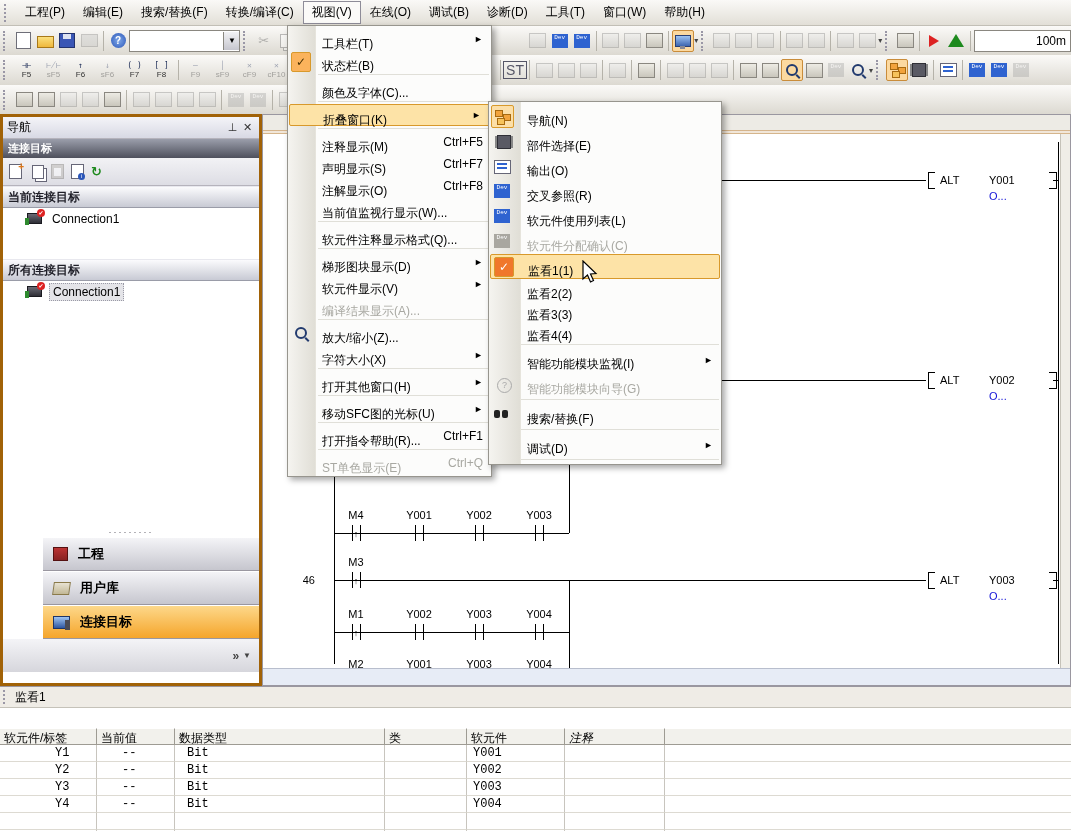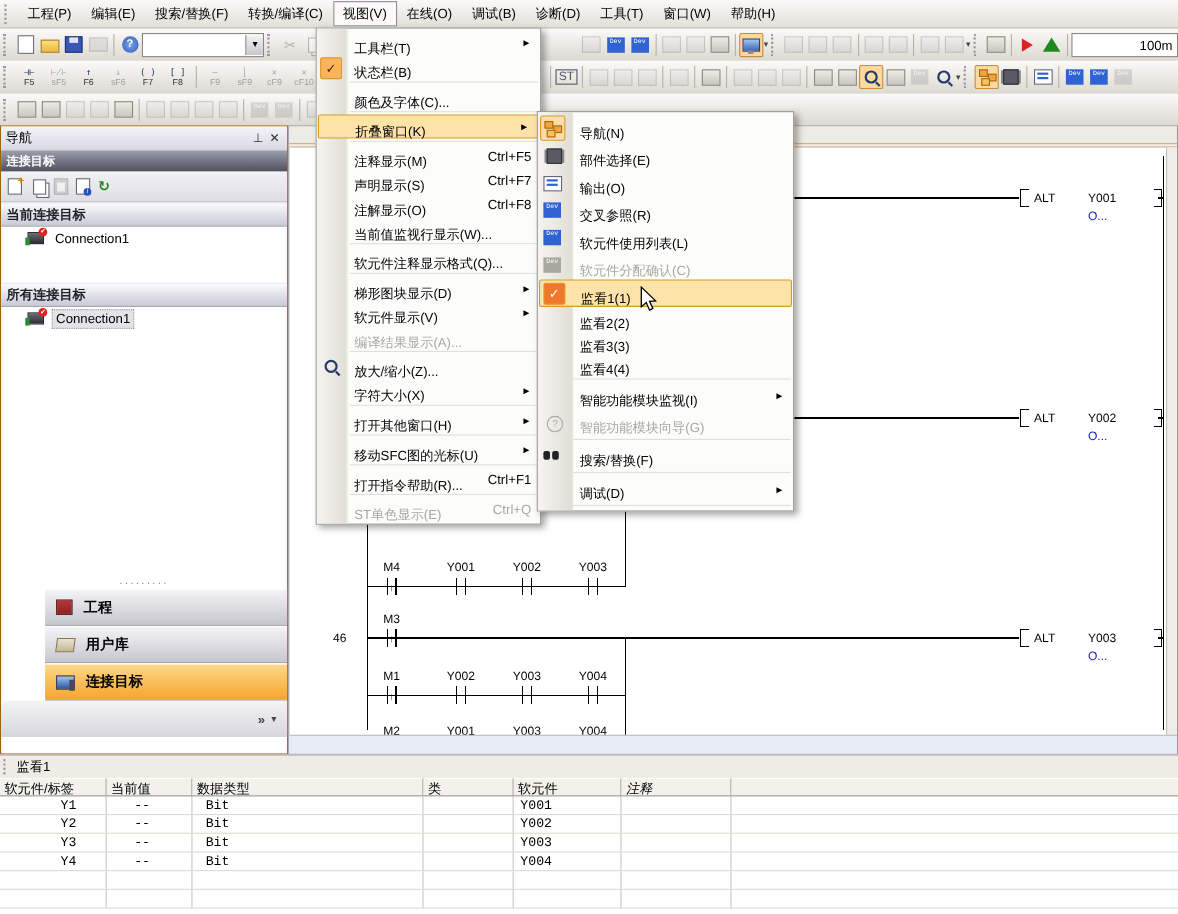--- a/index.html
+++ b/index.html
@@ -63,21 +63,21 @@
   .i-conn{width:13px;height:9px;background:linear-gradient(#6A6A74,#2E2E36);border:1px solid #1A1A20;}
   .i-conn:before{content:"";position:absolute;left:-3px;top:4px;width:4px;height:7px;background:#2E8A2E;}
   .i-conn:after{content:"✔";position:absolute;right:-4px;top:-5px;width:8px;height:8px;border-radius:50%;background:#D22;color:#FFF;font-size:6px;line-height:8px;text-align:center;}
   .fkey{width:27px;height:26px;display:flex;flex-direction:column;align-items:center;justify-content:center;flex:none;color:#1A2A55;}
   .fkey .g{font-family:"DejaVu Sans Mono",monospace;font-size:8px;line-height:8px;}
   .fkey .l{font-size:8px;line-height:9px;color:#333;}
   .fkey.dim{opacity:.4;}
   .i-ph{width:15px;height:13px;background:linear-gradient(#EDEBE4,#C9C6BC);border:1px solid #8A8780;}
   .scanbox{height:20px;width:108px;background:#FFF;border:1px solid #8A8780;display:flex;align-items:center;justify-content:flex-end;padding-right:4px;font-size:12px;}
   
-  .sidebar{position:absolute;left:0;top:114px;width:262px;height:572px;background:#FFF;border:1px solid #a16207;box-sizing:border-box;}
+  .sidebar{position:absolute;left:0;top:114px;width:262px;height:572px;background:#FFF;border:3px solid #a16207;box-sizing:border-box;}
   .sb-title{height:21px;background:linear-gradient(#F4F4F8,#D8D9E4);border-bottom:1px solid #B5B3BC;display:flex;align-items:center;padding:0 4px;}
   .sb-title .t{flex:1;font-size:12px;}
   .sb-tbtn{width:15px;height:15px;display:flex;align-items:center;justify-content:center;font-size:11px;color:#333;}
   .sb-dark{height:19px;background:linear-gradient(#9B9EAB,#4E505C);color:#FFF;font-size:11px;font-weight:bold;display:flex;align-items:center;padding:0 5px;}
   .sb-tools{height:27px;background:linear-gradient(#F2F2F5,#DDDDE4);border-bottom:1px solid #B5B3BC;display:flex;align-items:center;gap:7px;padding:0 6px;}
   .sb-sect{height:20px;background:linear-gradient(#FBFBFD,#C8CAD4);border-top:1px solid #E8E8EE;border-bottom:1px solid #9A9CA8;font-weight:bold;display:flex;align-items:center;padding:0 5px;color:#1F1F28;}
   .sb-item{height:21px;display:flex;align-items:center;gap:7px;padding-left:24px;}
   .sb-item .txt{padding:1px 3px;}
   .sb-item.sel .txt{background:#E4E4E8;border:1px dotted #9A9AA6;}
   .sb-dots{height:10px;display:flex;align-items:center;justify-content:center;color:#55525E;font-size:9px;letter-spacing:2px;}
@@ -89,21 +89,21 @@
   .lad-head{height:15px;background:#EDEBE5;}
   .lad-tan{height:4px;background:linear-gradient(#C79C66,#FFF 50%,#C79C66);}
   .lad-svg{position:absolute;left:0;top:19px;}
   .lad-hscroll{position:absolute;left:0;bottom:0;width:100%;height:16px;background:#E7ECF6;border-top:1px solid #B8BECD;}
   .lad-vscroll{position:absolute;right:0;top:19px;width:9px;bottom:16px;background:#EFEDE7;border-left:1px solid #C5C2B9;}
   
   .watch{position:absolute;left:0;top:686px;width:1071px;height:145px;background:#FFF;border-top:1px solid #9A97A0;}
   .w-title{height:20px;background:#EFECE6;border-bottom:1px solid #C5C2B9;display:flex;align-items:center;gap:6px;padding-left:3px;}
   .w-grip{width:4px;height:14px;border-left:2px dotted #9A97A6;}
   .w-table{position:absolute;left:0;top:20px;width:1071px;}
-  .w-hrow{display:flex;height:17px;}
+  .w-hrow{display:flex;height:17px;margin-top:21px;}
   .w-h{box-sizing:border-box;background:#F2F1EC;border-right:1px solid #9E9B93;border-bottom:1px solid #9E9B93;border-top:1px solid #FFF;padding:1px 4px;font-size:12px;white-space:nowrap;overflow:hidden;}
   .w-row{display:flex;height:17px;}
   .w-c{box-sizing:border-box;border-right:1px solid #C8C5BE;border-bottom:1px solid #DDDAD2;font-family:"Liberation Mono","DejaVu Sans Mono",monospace;font-size:12px;padding:1px 4px;white-space:nowrap;overflow:hidden;}
   .c0{width:97px;padding-left:55px;} .c1{width:78px;padding-left:25px;} .c2{width:210px;padding-left:12px;}
   .c3{width:82px;} .c4{width:98px;padding-left:6px;} .c5{width:100px;font-style:italic;} .c6{width:406px;border-right:none;}
   
   .pmenu{position:absolute;background:#FCFCFB;border:1px solid #97958E;box-shadow:3px 3px 6px rgba(0,0,0,.35);z-index:30;padding:2px 0;}
   .pmenu .gutter{position:absolute;left:0;top:0;bottom:0;width:27px;background:linear-gradient(to right,#F5F4F0,#E0DED6);border-right:1px solid #E6E4DC;}
   .pm-item{position:relative;height:22px;display:flex;align-items:center;padding-left:34px;padding-right:8px;}
   .pm-item .lbl{flex:1;white-space:nowrap;margin-top:10px;}
@@ -296,21 +296,21 @@
     <span class="fkey">
         <span class="g">∟</span>
         <span class="l">F10</span>
       </span>
     <span class="fkey dim">
         <span class="g">✕</span>
         <span class="l">aF9</span>
       </span>
     <span class="sep"></span>
     <span class="tbtn">
-        <span style="font-size:11px;border:1px solid #556;padding:0 2px;color:#556;">ST</span>
+        <span style="font-size:14px;border:1px solid #556;padding:0 2px;color:#556;">ST</span>
       </span>
     <span class="sep"></span>
     <span class="tbtn dis">
         <span class="ic i-ph"></span>
       </span>
     <span class="tbtn dis">
         <span class="ic i-ph"></span>
       </span>
     <span class="tbtn dis">
         <span class="ic i-ph"></span>

